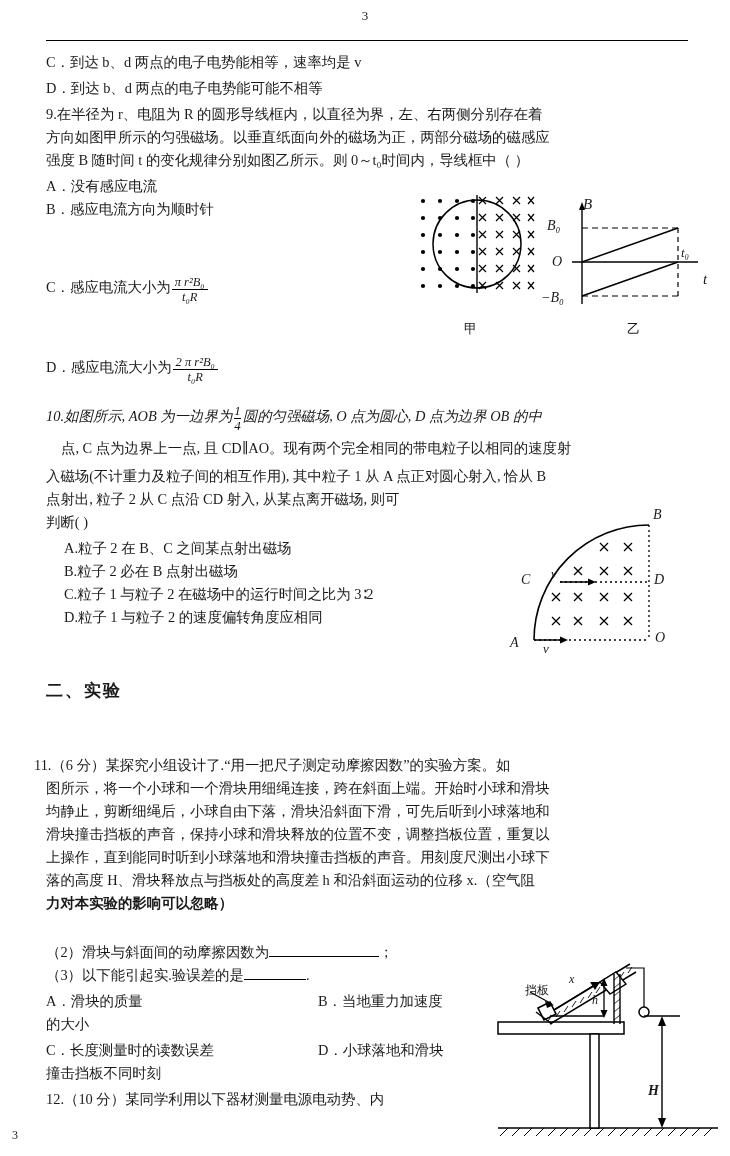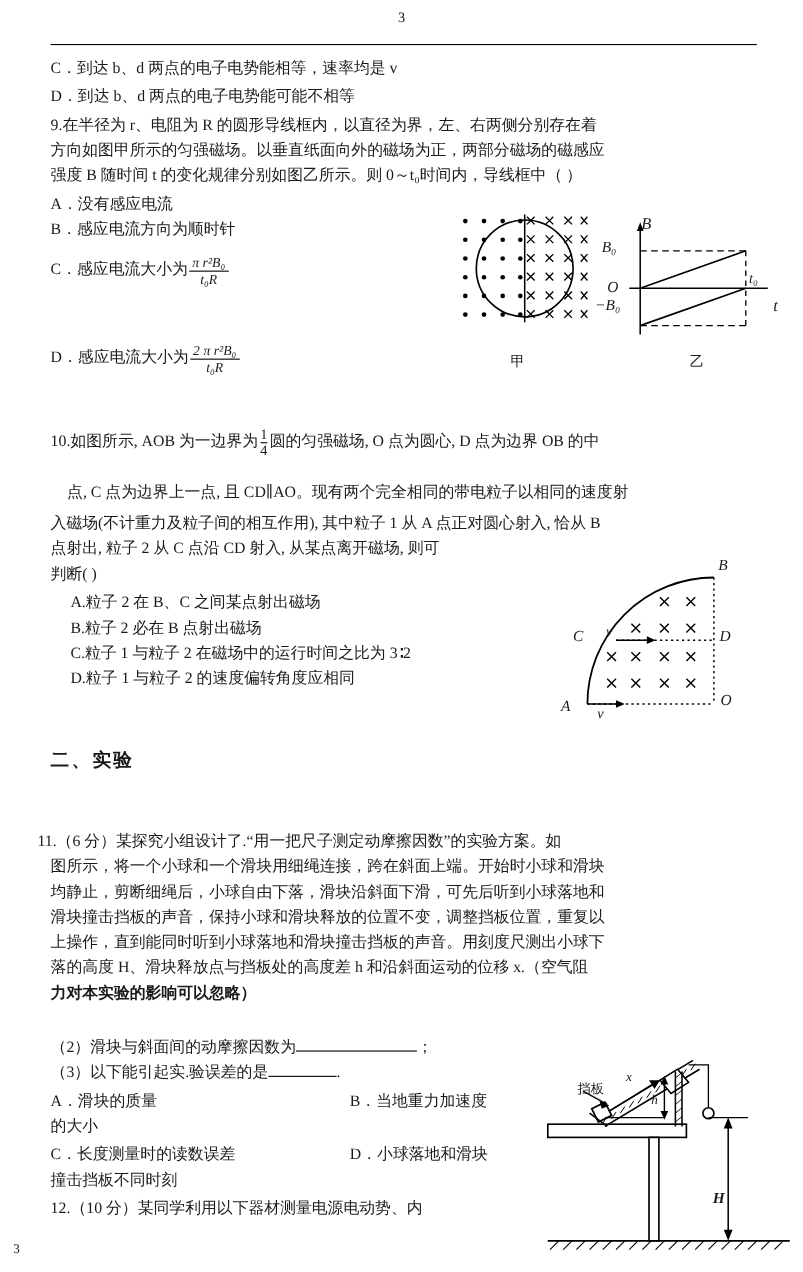--- a/index.html
+++ b/index.html
@@ -25,21 +25,21 @@
 
   
   .blk{position:absolute;line-height:1.47;font-size:14.4px;}
   .cn{font-family:"Liberation Serif","DejaVu Serif",serif;}
   .it{font-style:italic;font-family:"Liberation Serif",serif;}
   .opt{white-space:nowrap;margin-left:18px;}
   .fill{display:inline-block;border-bottom:1.3px solid #000;vertical-align:baseline;}
 
   
   .frac{display:inline-block;vertical-align:-0.62em;text-align:center;margin:0 1px;}
-  .frac .nm{display:block;padding:0 3px;font-size:12.5px;line-height:1.15;}
+  .frac .nm{display:block;padding:0 3px;font-size:12.5px;line-height:1.15;margin-top:43px;}
   .frac .dn{display:block;padding:0 3px;border-top:1.2px solid #000;font-size:12.5px;line-height:1.25;}
   .fsm{display:inline-block;vertical-align:-0.58em;text-align:center;margin:0 2px;}
   .fsm .nm{display:block;font-size:13px;line-height:1.05;}
   .fsm .dn{display:block;border-top:1.1px solid #000;font-size:13px;line-height:1.15;}
 
   h2.sec{
     position:absolute;margin:0;font-size:17px;font-weight:bold;
     font-family:"Liberation Sans","DejaVu Sans",sans-serif;letter-spacing:2px;
   }
 
@@ -175,25 +175,25 @@
 
       <line x1="30" y1="66" x2="126" y2="32" stroke="#000" stroke-width="1.5"></line>
 
       <line x1="30" y1="100" x2="126" y2="66" stroke="#000" stroke-width="1.5"></line>
     </svg>
   </div>
   <div class="figcap it" style="left:583px;top:196px;font-size:15px;">B</div>
   <div class="figcap it" style="left:703px;top:271px;font-size:15px;">t</div>
   <div class="figcap it" style="left:552px;top:254px;font-size:14px;">O</div>
   <div class="figcap it" style="left:547px;top:218px;font-size:14px;">B₀</div>
-  <div class="figcap it" style="left:541px;top:271px;font-size:14px;">−B₀</div>
+  <div class="figcap it" style="left:541px;top:290px;font-size:14px;">−B₀</div>
   <div class="figcap it" style="left:681px;top:245px;font-size:13px;">t₀</div>
   <div class="figcap" style="left:627px;top:320px;">乙</div>
 
-  <div class="blk cn" style="left:46px;top:388px;">
+  <div class="blk cn" style="left:46px;top:404px;font-style:italic;">
     <span>10.如图所示, AOB 为一边界为</span><span class="fsm">
       <span class="nm">1</span>
       <span class="dn">4</span>
     </span><span>圆的匀强磁场, O 点为圆心, D 点为边界 OB 的中</span>
   </div>
   <div class="blk cn" style="left:46px;top:438px;width:650px;margin-left:15px;">
     <span>点, C 点为边界上一点, 且 CD∥AO。现有两个完全相同的带电粒子以相同的速度射</span>
   </div>
   <div class="blk cn" style="left:46px;top:466px;width:650px;">
     <span>入磁场(不计重力及粒子间的相互作用), 其中粒子 1 从 A 点正对圆心射入, 恰从 B</span>

